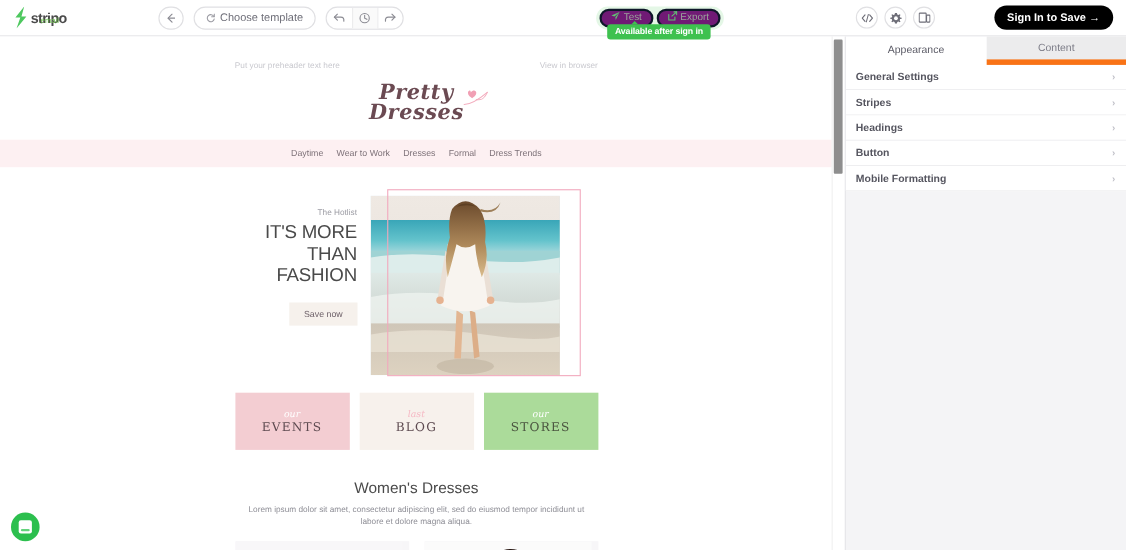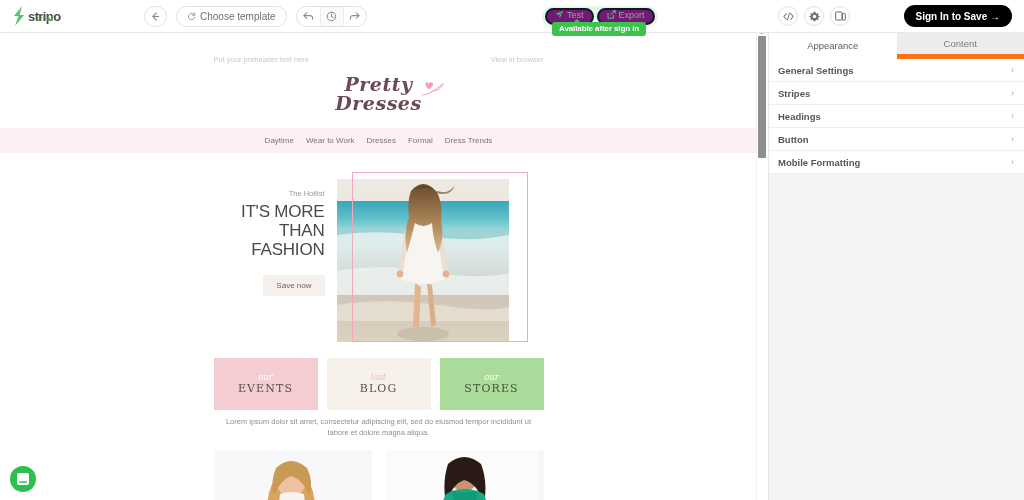--- a/index.html
+++ b/index.html
@@ -441,20 +441,21 @@
         <div class="tile" style="background:#f7f1ec;">
           <span class="small" style="color:#f6b9c4;">last</span>
           <span class="big" style="color:#5d4a50;">BLOG</span>
         </div>
         <div class="tile" style="background:#abdb9a;">
           <span class="small" style="color:#ffffff;">our</span>
           <span class="big" style="color:#4a543f;">STORES</span>
         </div>
       </div>
 
+      <div class="sec-title">Women's Dresses</div>
       <div class="sec-sub">Lorem ipsum dolor sit amet, consectetur adipiscing elit, sed do eiusmod tempor incididunt ut labore et dolore magna aliqua.</div>
 
       <div class="prod-row">
         <div class="prod">
           <svg width="152" height="80" viewBox="0 0 152 80">
             <rect width="152" height="80" fill="#f8f7f9"></rect>
             <path d="M58 34 Q76 16 96 34 Q104 50 100 80 L56 80 Q50 52 58 34 Z" fill="#d9a45f"></path>
             <ellipse cx="77" cy="30" rx="15" ry="17" fill="#ecc39e"></ellipse>
             <path d="M62 18 Q77 4 93 18 Q100 32 95 46 Q90 30 77 26 Q66 30 60 46 Q56 32 62 18 Z" fill="#c99a54"></path>
             <path d="M60 42 Q70 62 66 80 L56 80 Q50 58 60 42 Z" fill="#d8a65f"></path>

